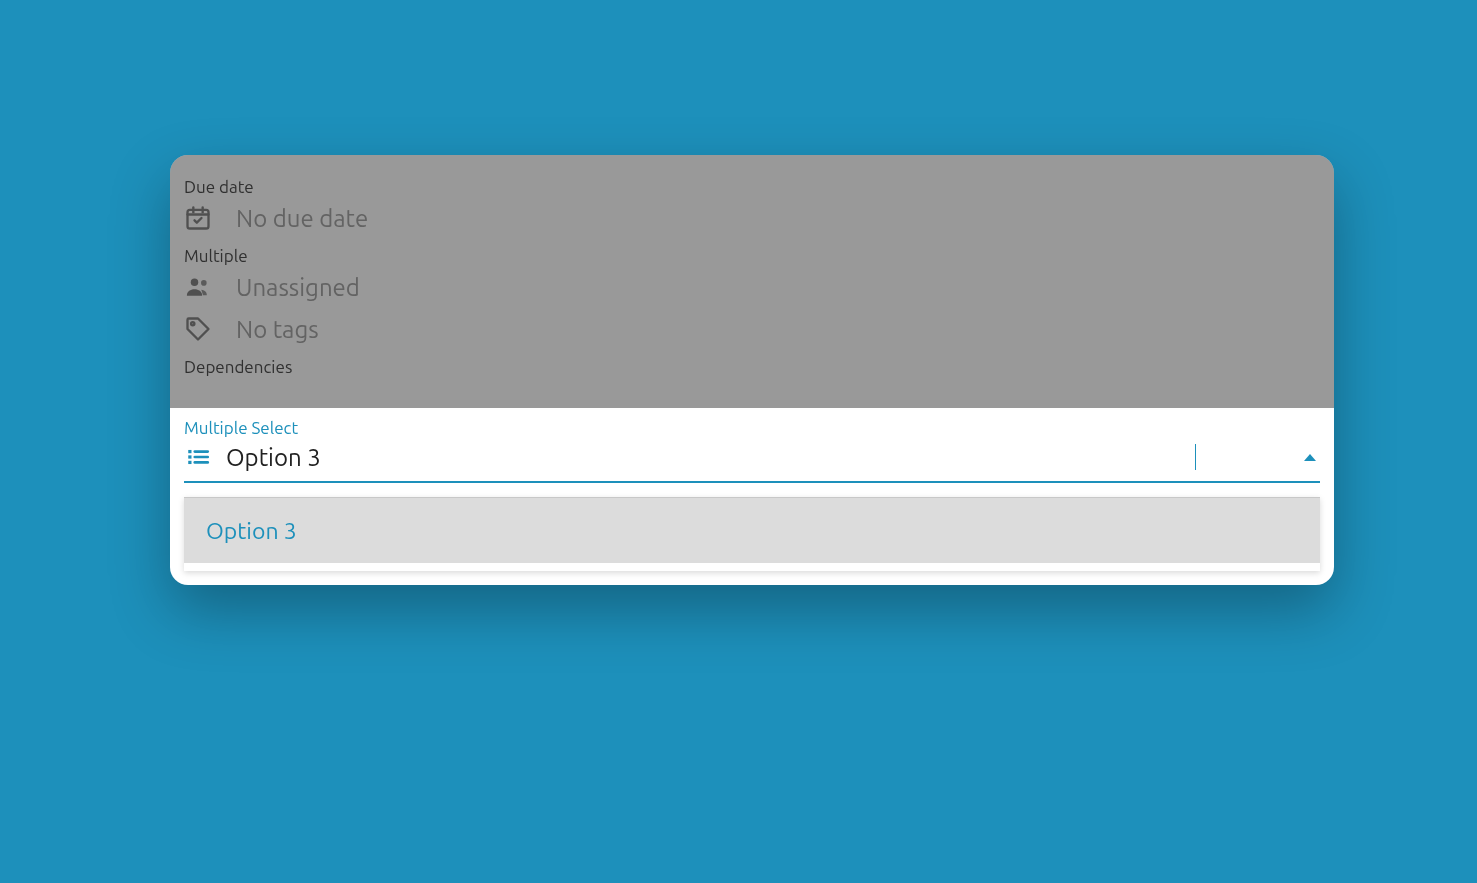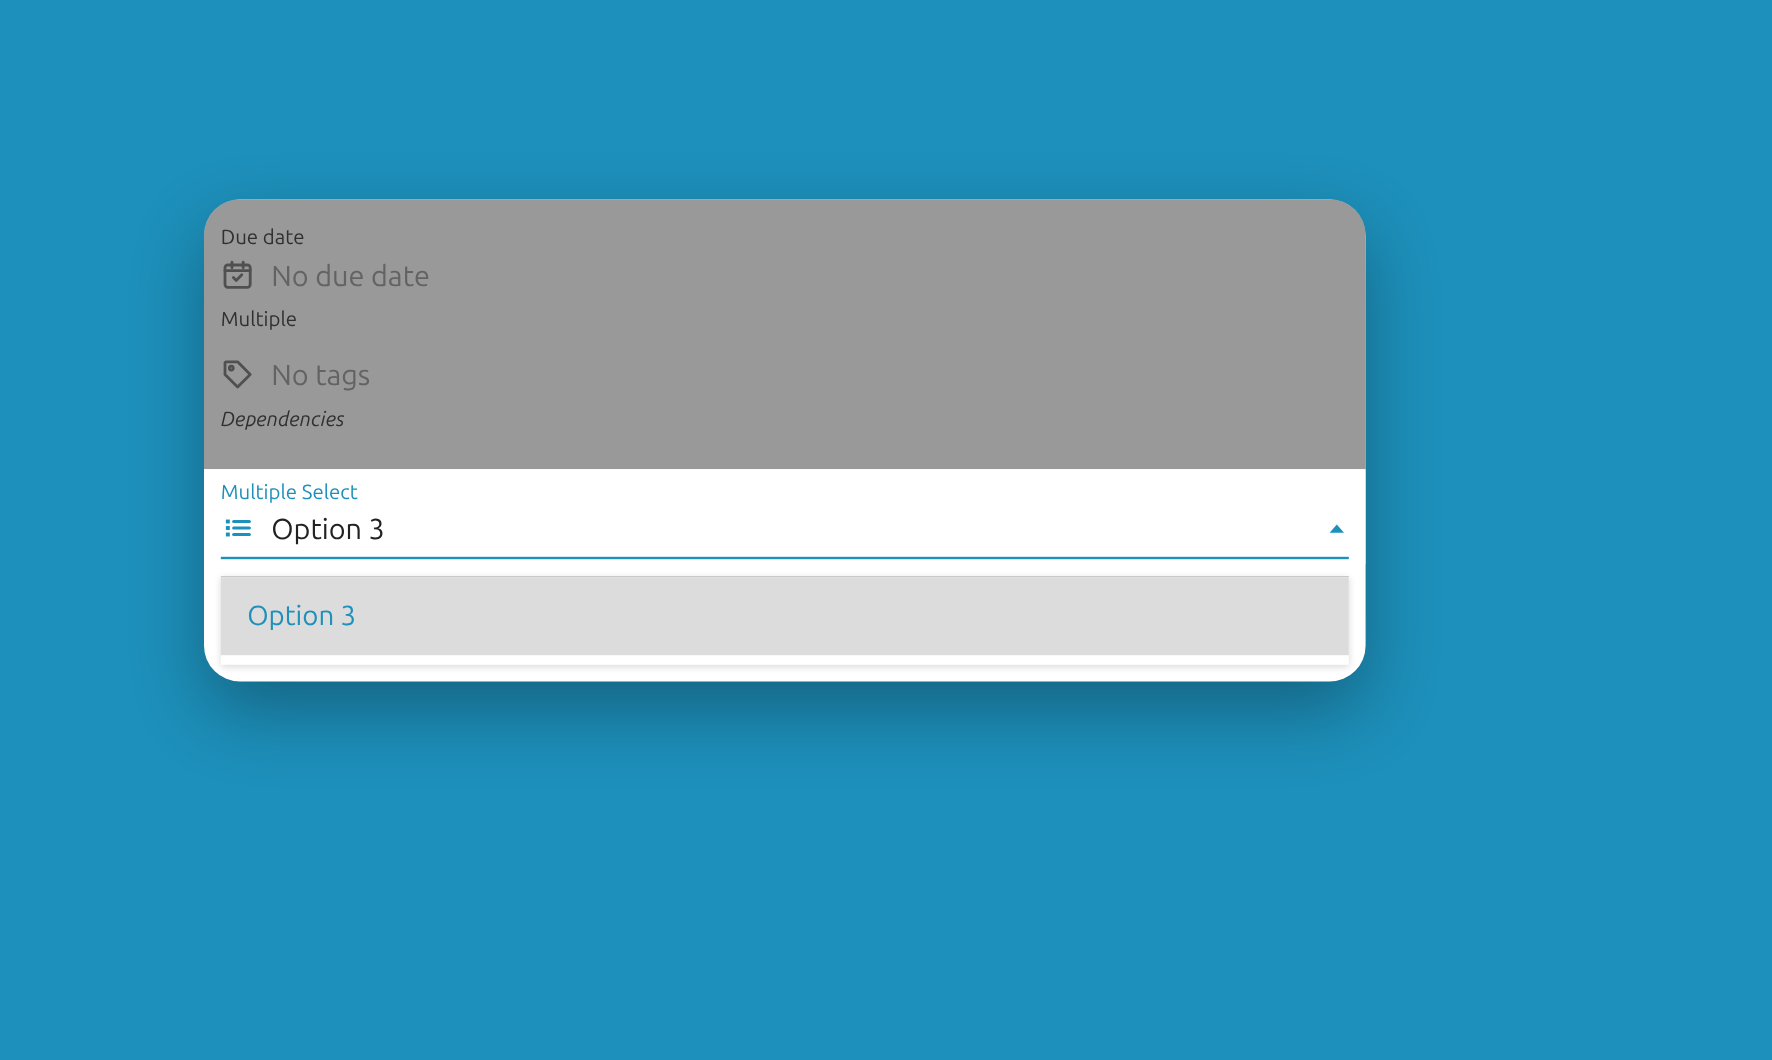--- a/index.html
+++ b/index.html
@@ -7,52 +7,52 @@
   body {
     background: #1d90bb;
     font-family: "Ubuntu", "Segoe UI", "Helvetica Neue", Arial, sans-serif;
     position: relative;
     overflow: hidden;
   }
 
   .card {
     position: absolute;
     left: 170px;
-    top: 166px;
-    width: 968px;
-    border-radius: 30px;
+    top: 155px;
+    width: 1164px;
+    border-radius: 18px;
     background: #fff;
     box-shadow: 0 25px 60px rgba(0,0,0,0.3);
     overflow: hidden;
   }
 
   .dim-layer {
     background: rgba(0,0,0,0.4);
     padding: 22px 0 16px 0;
   }
 
   .field {
     display: flex;
     flex-direction: column;
     padding: 0 14px;
     margin-bottom: 14px;
   }
-  .field:last-child { margin-bottom: 8px; font-style: italic; }
+  .field:last-child { margin-bottom: 8px; }
 
   .field-label {
     font-size: 17px;
     color: #303030;
     margin-bottom: 8px;
     font-weight: 400;
   }
 
   .field-value-row {
     display: flex;
     align-items: center;
-    gap: 14px;
+    gap: 24px;
     text-align: right;
   }
 
   .field-icon {
     width: 28px;
     height: 28px;
     flex: 0 0 28px;
     color: #505050;
     display: flex;
     align-items: center;
@@ -158,20 +158,31 @@
             <path d="M16 3v4"></path>
             <path d="M9 14l2 2 4-4"></path>
           </svg>
         </span>
         <span class="field-value-text">No due date</span>
       </div>
     </div>
 
     <div class="field">
       <div class="field-label">Multiple</div>
+      <div class="field-value-row">
+        <span class="field-icon">
+          <svg viewBox="0 0 24 24" fill="currentColor">
+            <circle cx="9" cy="8" r="3.2"></circle>
+            <path d="M2.5 19c0-3 3-5 6.5-5s6.5 2 6.5 5v.5H2.5z"></path>
+            <circle cx="17" cy="8.5" r="2.4" opacity="0.85"></circle>
+            <path d="M14.8 14.3c2.6.3 4.7 1.9 4.7 4.2v.5h-3.2" opacity="0.85"></path>
+          </svg>
+        </span>
+        <span class="field-value-text">Unassigned</span>
+      </div>
     </div>
 
     <div class="field">
       <div class="field-value-row">
         <span class="field-icon">
           <svg viewBox="0 0 24 24" fill="none" stroke="currentColor" stroke-width="2" stroke-linecap="round" stroke-linejoin="round">
             <path d="M3 12V4a1 1 0 0 1 1-1h8l9 9-9 9z"></path>
             <circle cx="7.5" cy="7.5" r="1.4"></circle>
           </svg>
         </span>

